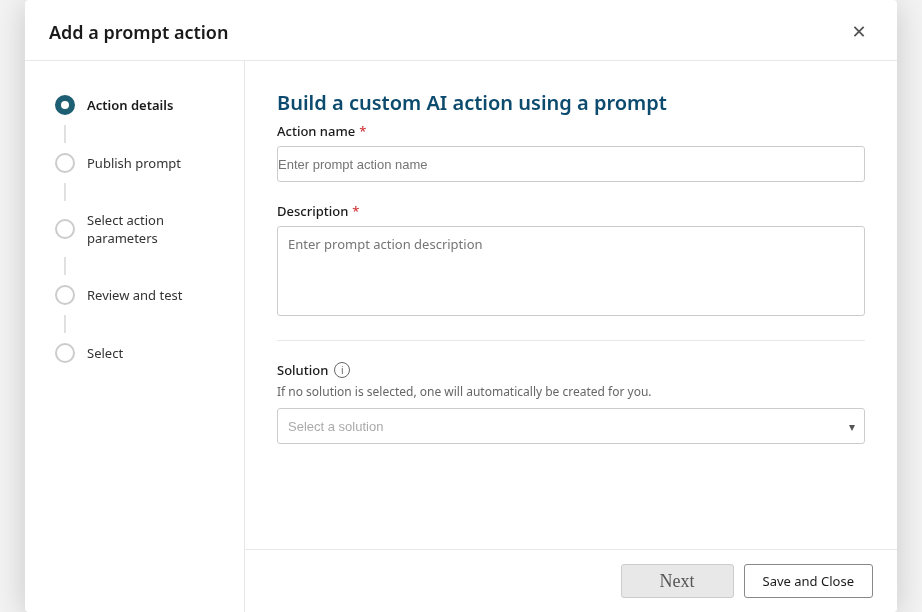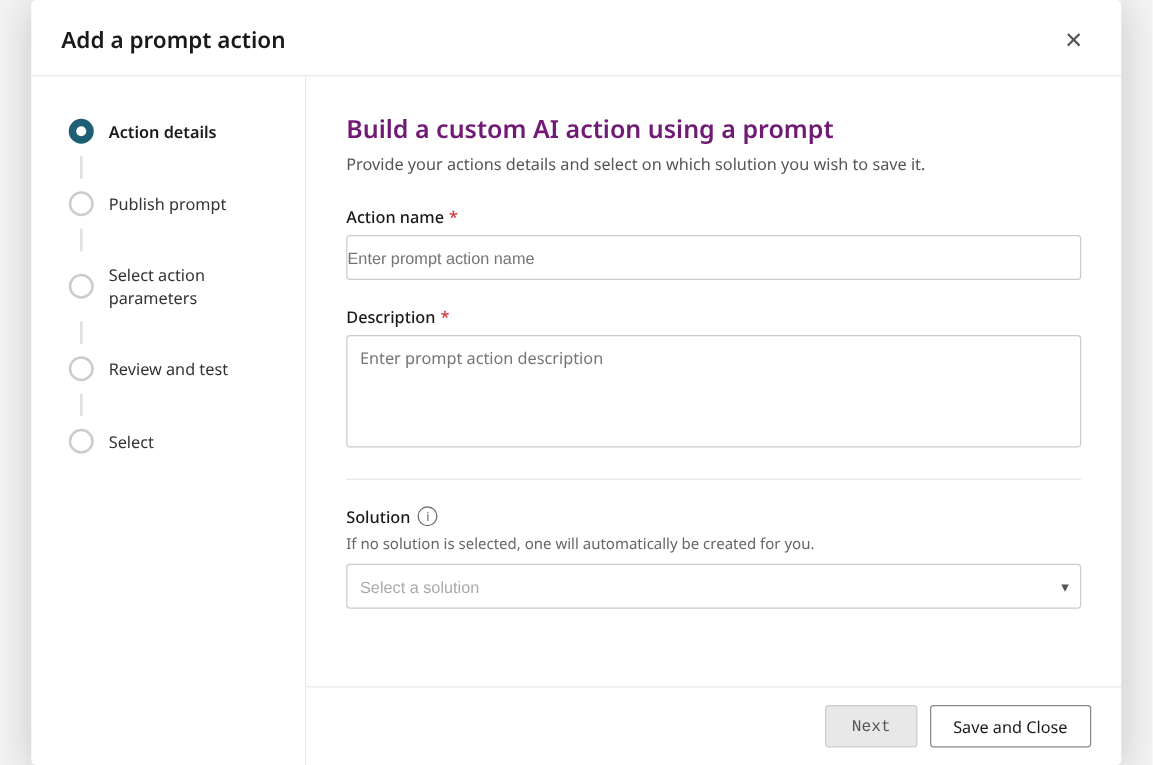--- a/index.html
+++ b/index.html
@@ -115,21 +115,21 @@
       overflow: hidden;
     }
     .content-area {
       flex: 1;
       padding: 28px 32px;
       overflow-y: auto;
     }
     .section-title {
       font-size: 20px;
       font-weight: 600;
-      color: #701a75;
+      color: #0c4a6e;
       margin-bottom: 6px;
     }
     .section-subtitle {
       font-size: 13px;
       color: #555;
       margin-bottom: 24px;
     }
     .field-group {
       margin-bottom: 20px;
     }
@@ -235,28 +235,28 @@
       align-items: center;
       justify-content: flex-end;
       padding: 14px 24px;
       border-top: 1px solid #e8e8e8;
       gap: 10px;
       flex-shrink: 0;
       background: #fff;
     }
     .btn-next {
       height: 34px;
-      padding: 0 20px;
+      padding: 0 38px;
       background: #e8e8e8;
       border: 1px solid #ccc;
       border-radius: 3px;
-      font-size: 13px;
+      font-size: 18px;
       color: #555;
       cursor: pointer;
-      font-family: Liberation Mono, monospace;
+      font-family: Liberation Serif, serif;
     }
     .btn-save {
       height: 34px;
       padding: 0 18px;
       background: #fff;
       border: 1px solid #888;
       border-radius: 3px;
       font-size: 13px;
       color: #1a1a1a;
       cursor: pointer;
@@ -311,21 +311,20 @@
         <div class="step-circle"></div>
         <span class="step-label">Select</span>
       </div>
 
     </div>
 
     <div class="main-content">
       <div class="content-area">
 
         <div class="section-title">Build a custom AI action using a prompt</div>
-        <div class="section-subtitle">Provide your actions details and select on which solution you wish to save it.</div>
 
         <div class="field-group">
           <div class="field-label">
             <span>Action name</span>
             <span class="required-star">*</span>
           </div>
           <input class="field-input" type="text" placeholder="Enter prompt action name" style="">
         </div>
 
         <div class="field-group">

